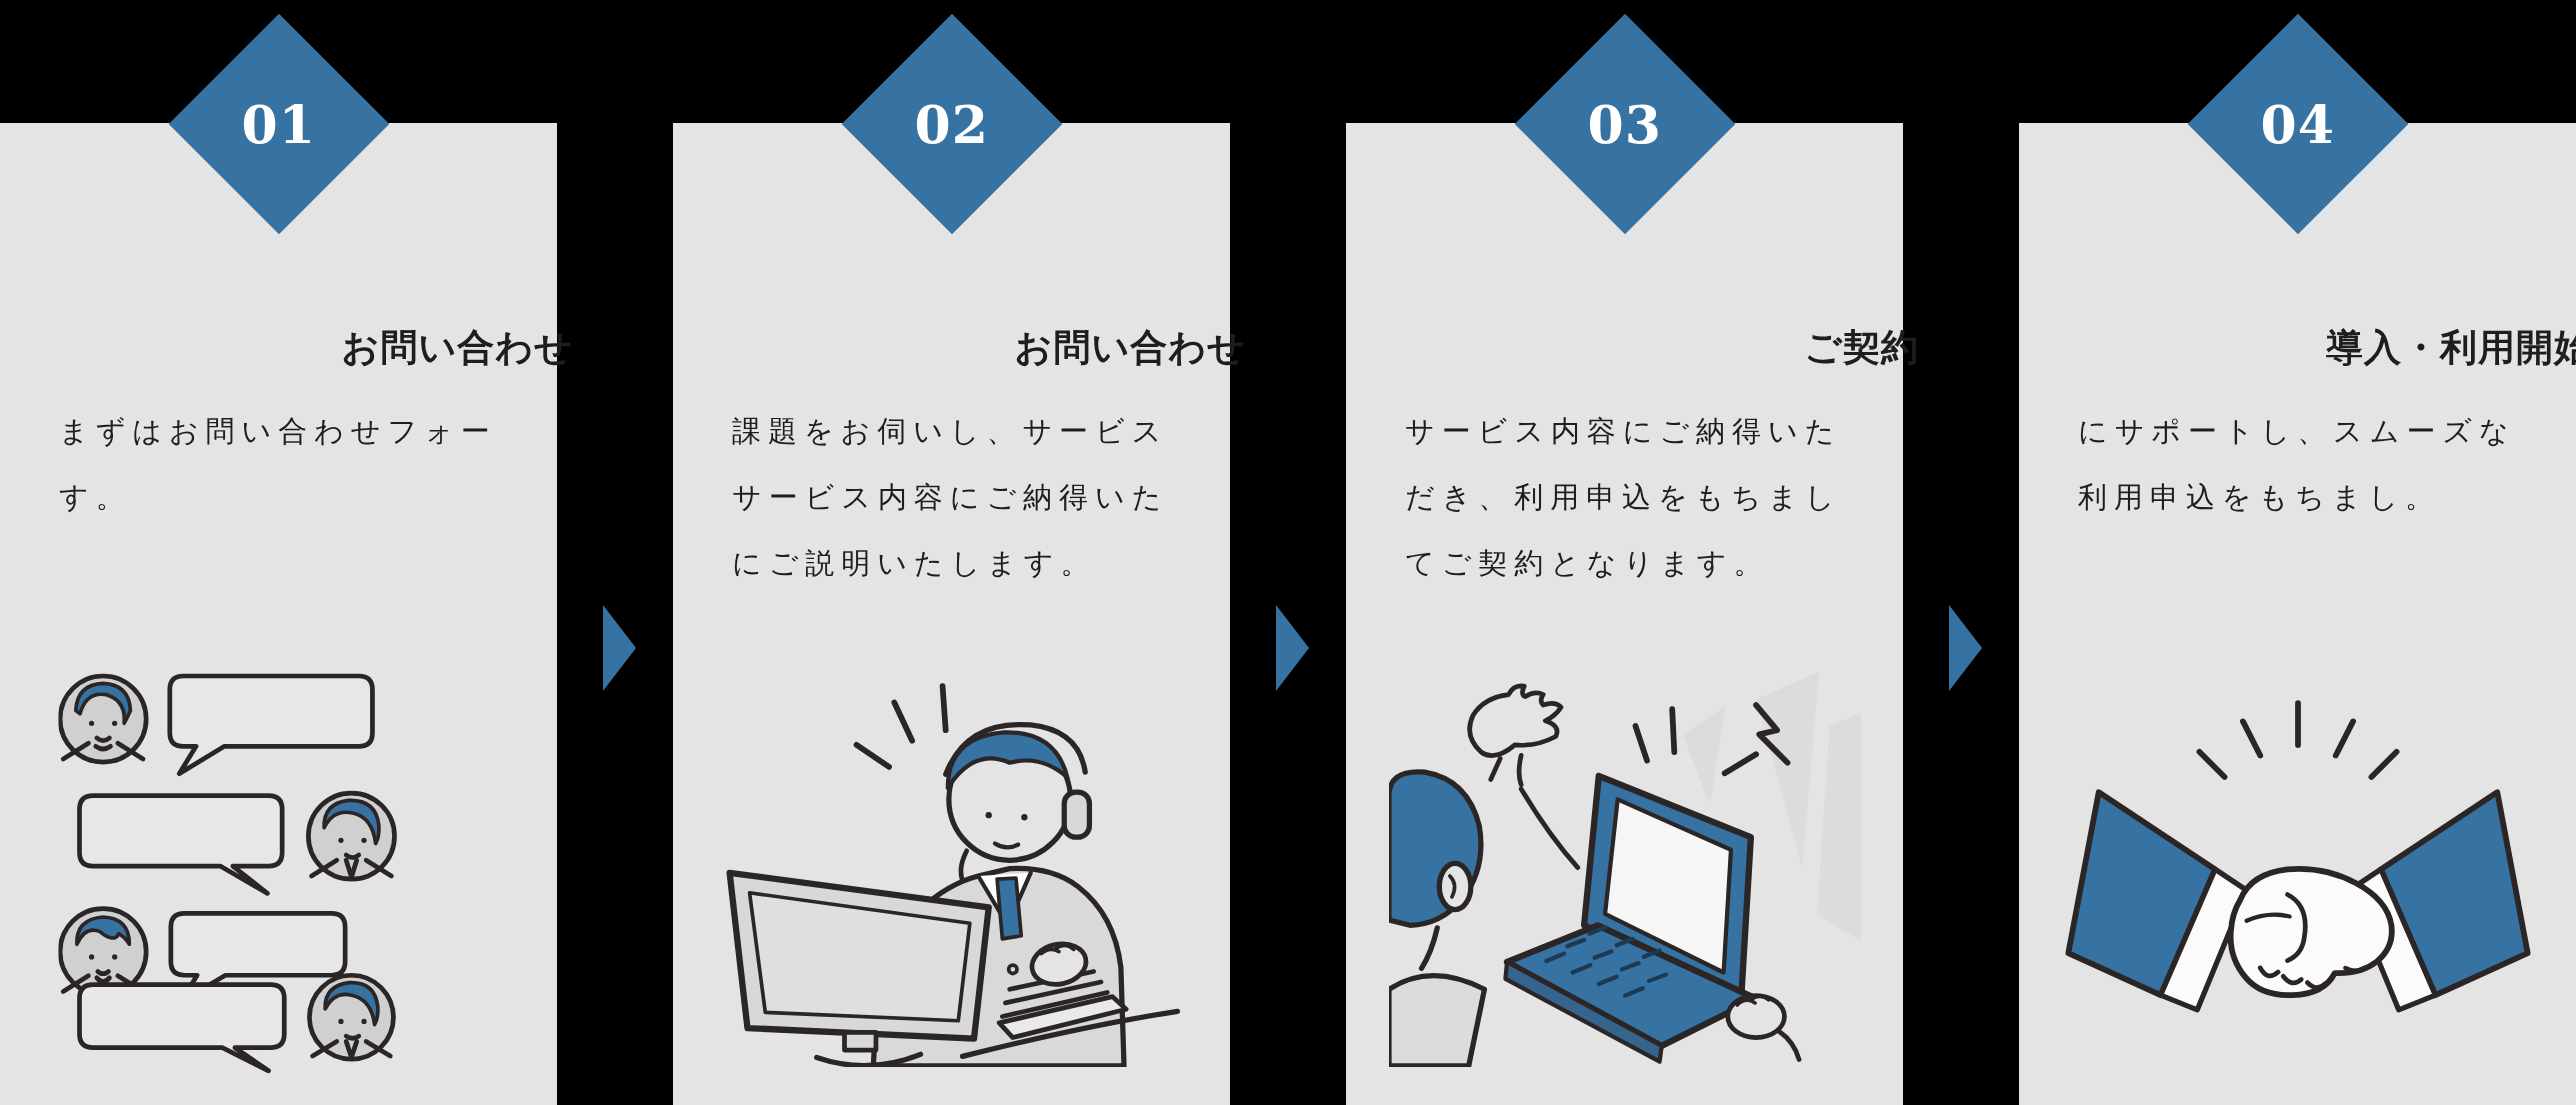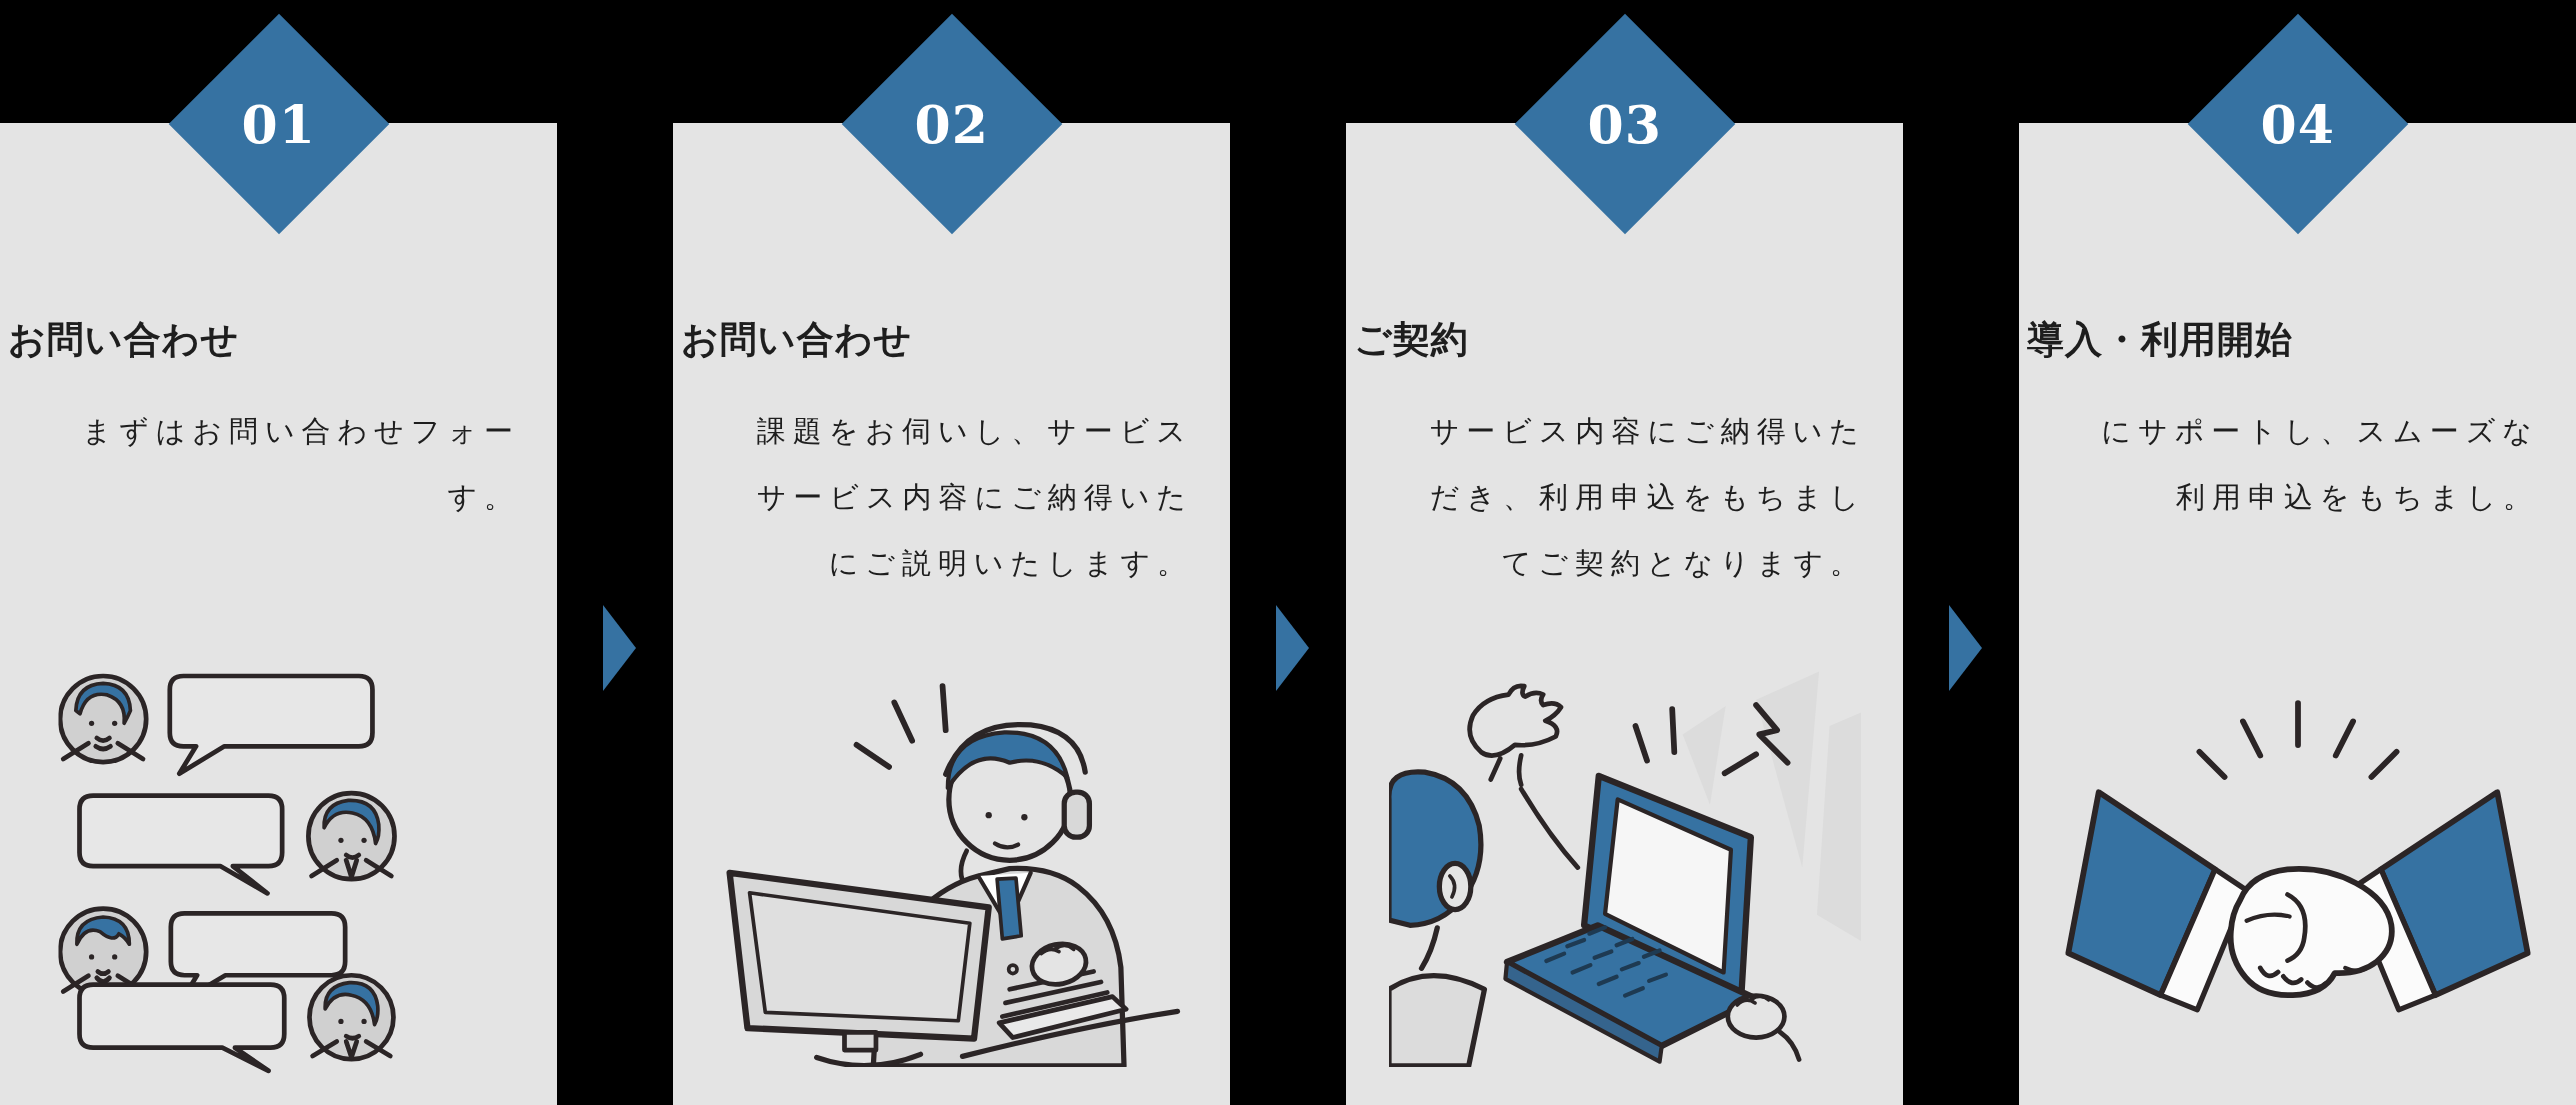--- a/index.html
+++ b/index.html
@@ -37,36 +37,35 @@
     font-family:"DejaVu Serif","Liberation Serif",serif;
     font-weight:bold;
     font-size:52px;
     color:#FFFFFF;
     letter-spacing:1px;
   }
   .step-title{
     position:absolute;
     top:184px;left:0;
     width:100%;
-    margin:8px;
-    text-align:left;
+    margin:16px;
+    text-align:right;
     font-size:37px;
     font-weight:bold;
     letter-spacing:1px;
     color:#1E1E1E;
   }
   .step-body{
     position:absolute;
     top:275px;
     left:59px;
     width:461px;
     color:#1E1E1E;
     font-size:29px;
     letter-spacing:0.24em;
-    text-align:right;
   }
   .step-body .line{
     height:66px;
     line-height:66px;
     white-space:nowrap;
   }
   .illus{
     position:absolute;
     left:50%;
     transform:translateX(-50%);

